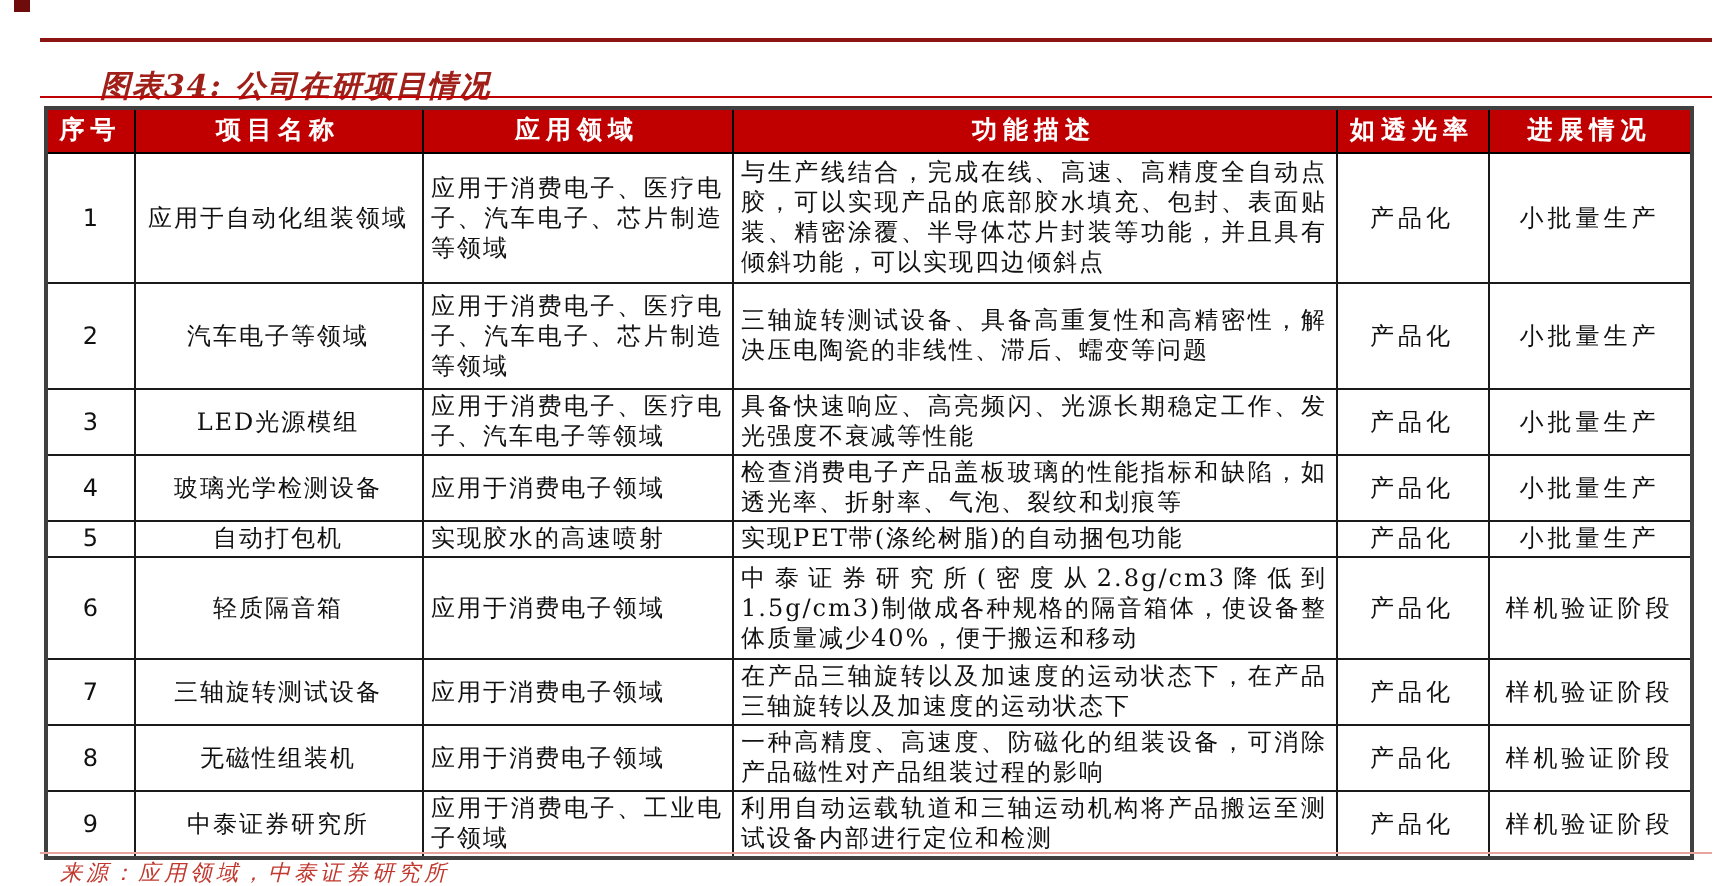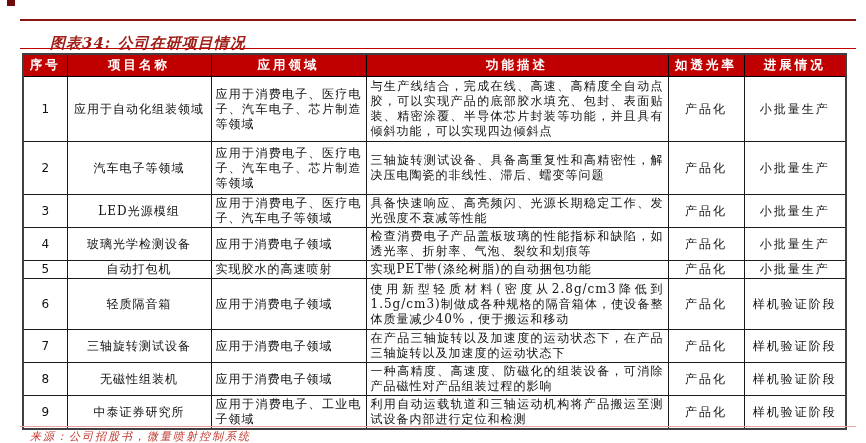--- a/index.html
+++ b/index.html
@@ -102,21 +102,21 @@
         <td class="c-name">自动打包机</td>
         <td class="c-field">实现胶水的高速喷射</td>
         <td class="c-desc">实现PET带(涤纶树脂)的自动捆包功能</td>
         <td class="c-target">产品化</td>
         <td class="c-progress">小批量生产</td>
       </tr>
       <tr>
         <td class="c-no">6</td>
         <td class="c-name">轻质隔音箱</td>
         <td class="c-field">应用于消费电子领域</td>
-        <td class="c-desc">使用新型轻质材料(密度从2.8g/cm3降低到1.5g/cm3)制做成各种规格的隔音箱体，使设备整体质量减少40%，便于搬运和移动</td>
+        <td class="c-desc">中泰证券研究所(密度从2.8g/cm3降低到1.5g/cm3)制做成各种规格的隔音箱体，使设备整体质量减少40%，便于搬运和移动</td>
         <td class="c-target">产品化</td>
         <td class="c-progress">样机验证阶段</td>
       </tr>
       <tr>
         <td class="c-no">7</td>
         <td class="c-name">三轴旋转测试设备</td>
         <td class="c-field">应用于消费电子领域</td>
         <td class="c-desc">在产品三轴旋转以及加速度的运动状态下，在产品三轴旋转以及加速度的运动状态下</td>
         <td class="c-target">产品化</td>
         <td class="c-progress">样机验证阶段</td>
@@ -134,14 +134,14 @@
         <td class="c-name">中泰证券研究所</td>
         <td class="c-field">应用于消费电子、工业电子领域</td>
         <td class="c-desc">利用自动运载轨道和三轴运动机构将产品搬运至测试设备内部进行定位和检测</td>
         <td class="c-target">产品化</td>
         <td class="c-progress">样机验证阶段</td>
       </tr>
     </tbody>
   </table>
 
   <div class="rule rule-footer"></div>
-  <div class="source">来源：公司招股书，微量喷射控制系统</div>
+  <div class="source">来源：应用领域，中泰证券研究所</div>
 </div>
 
 </body></html>

